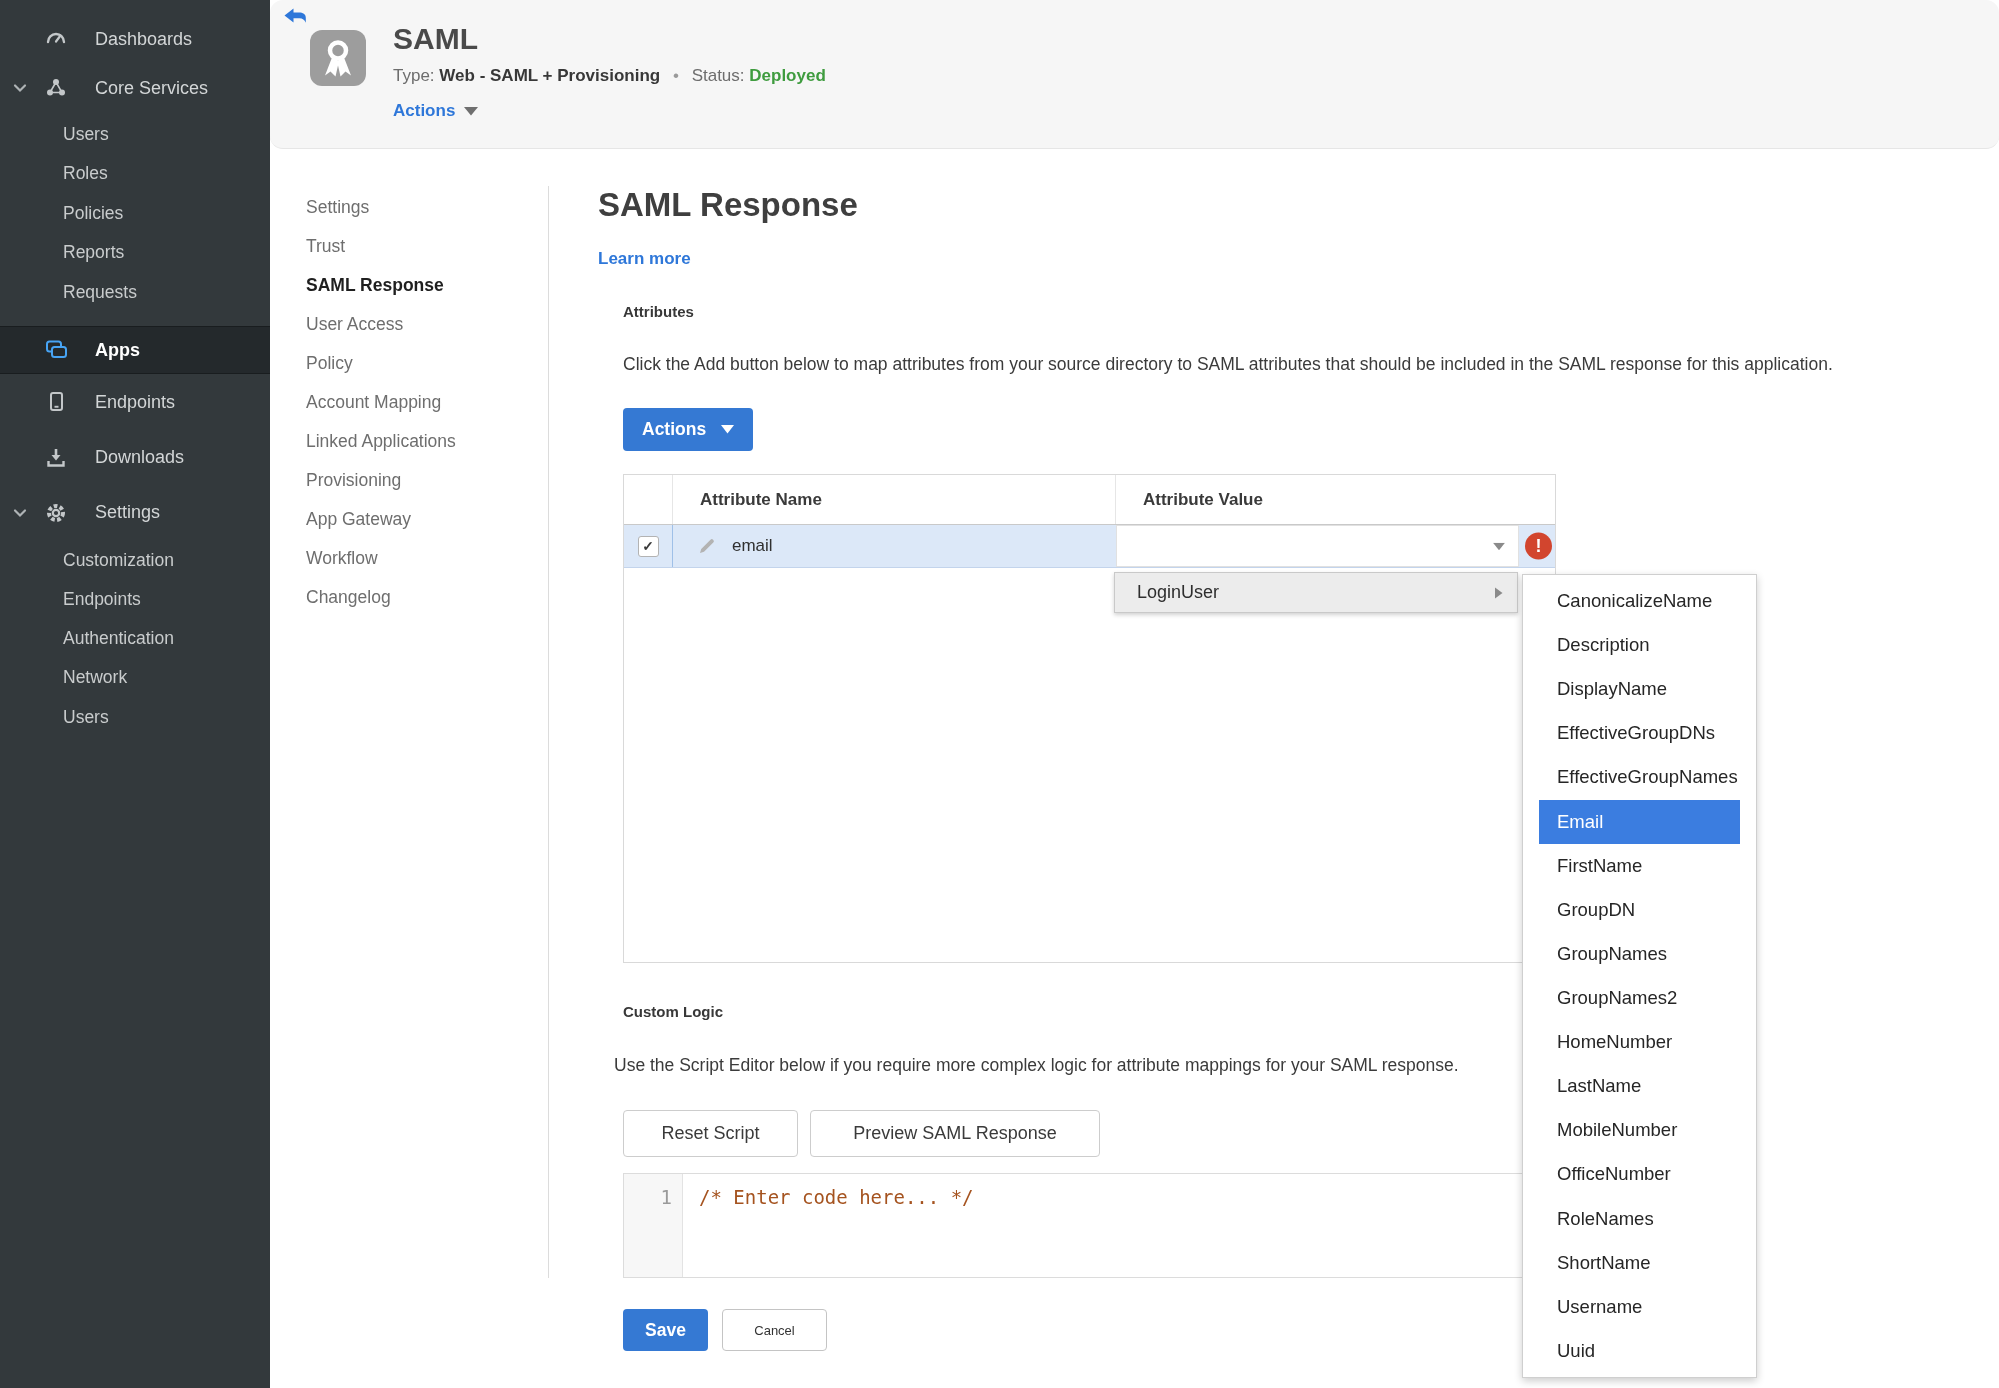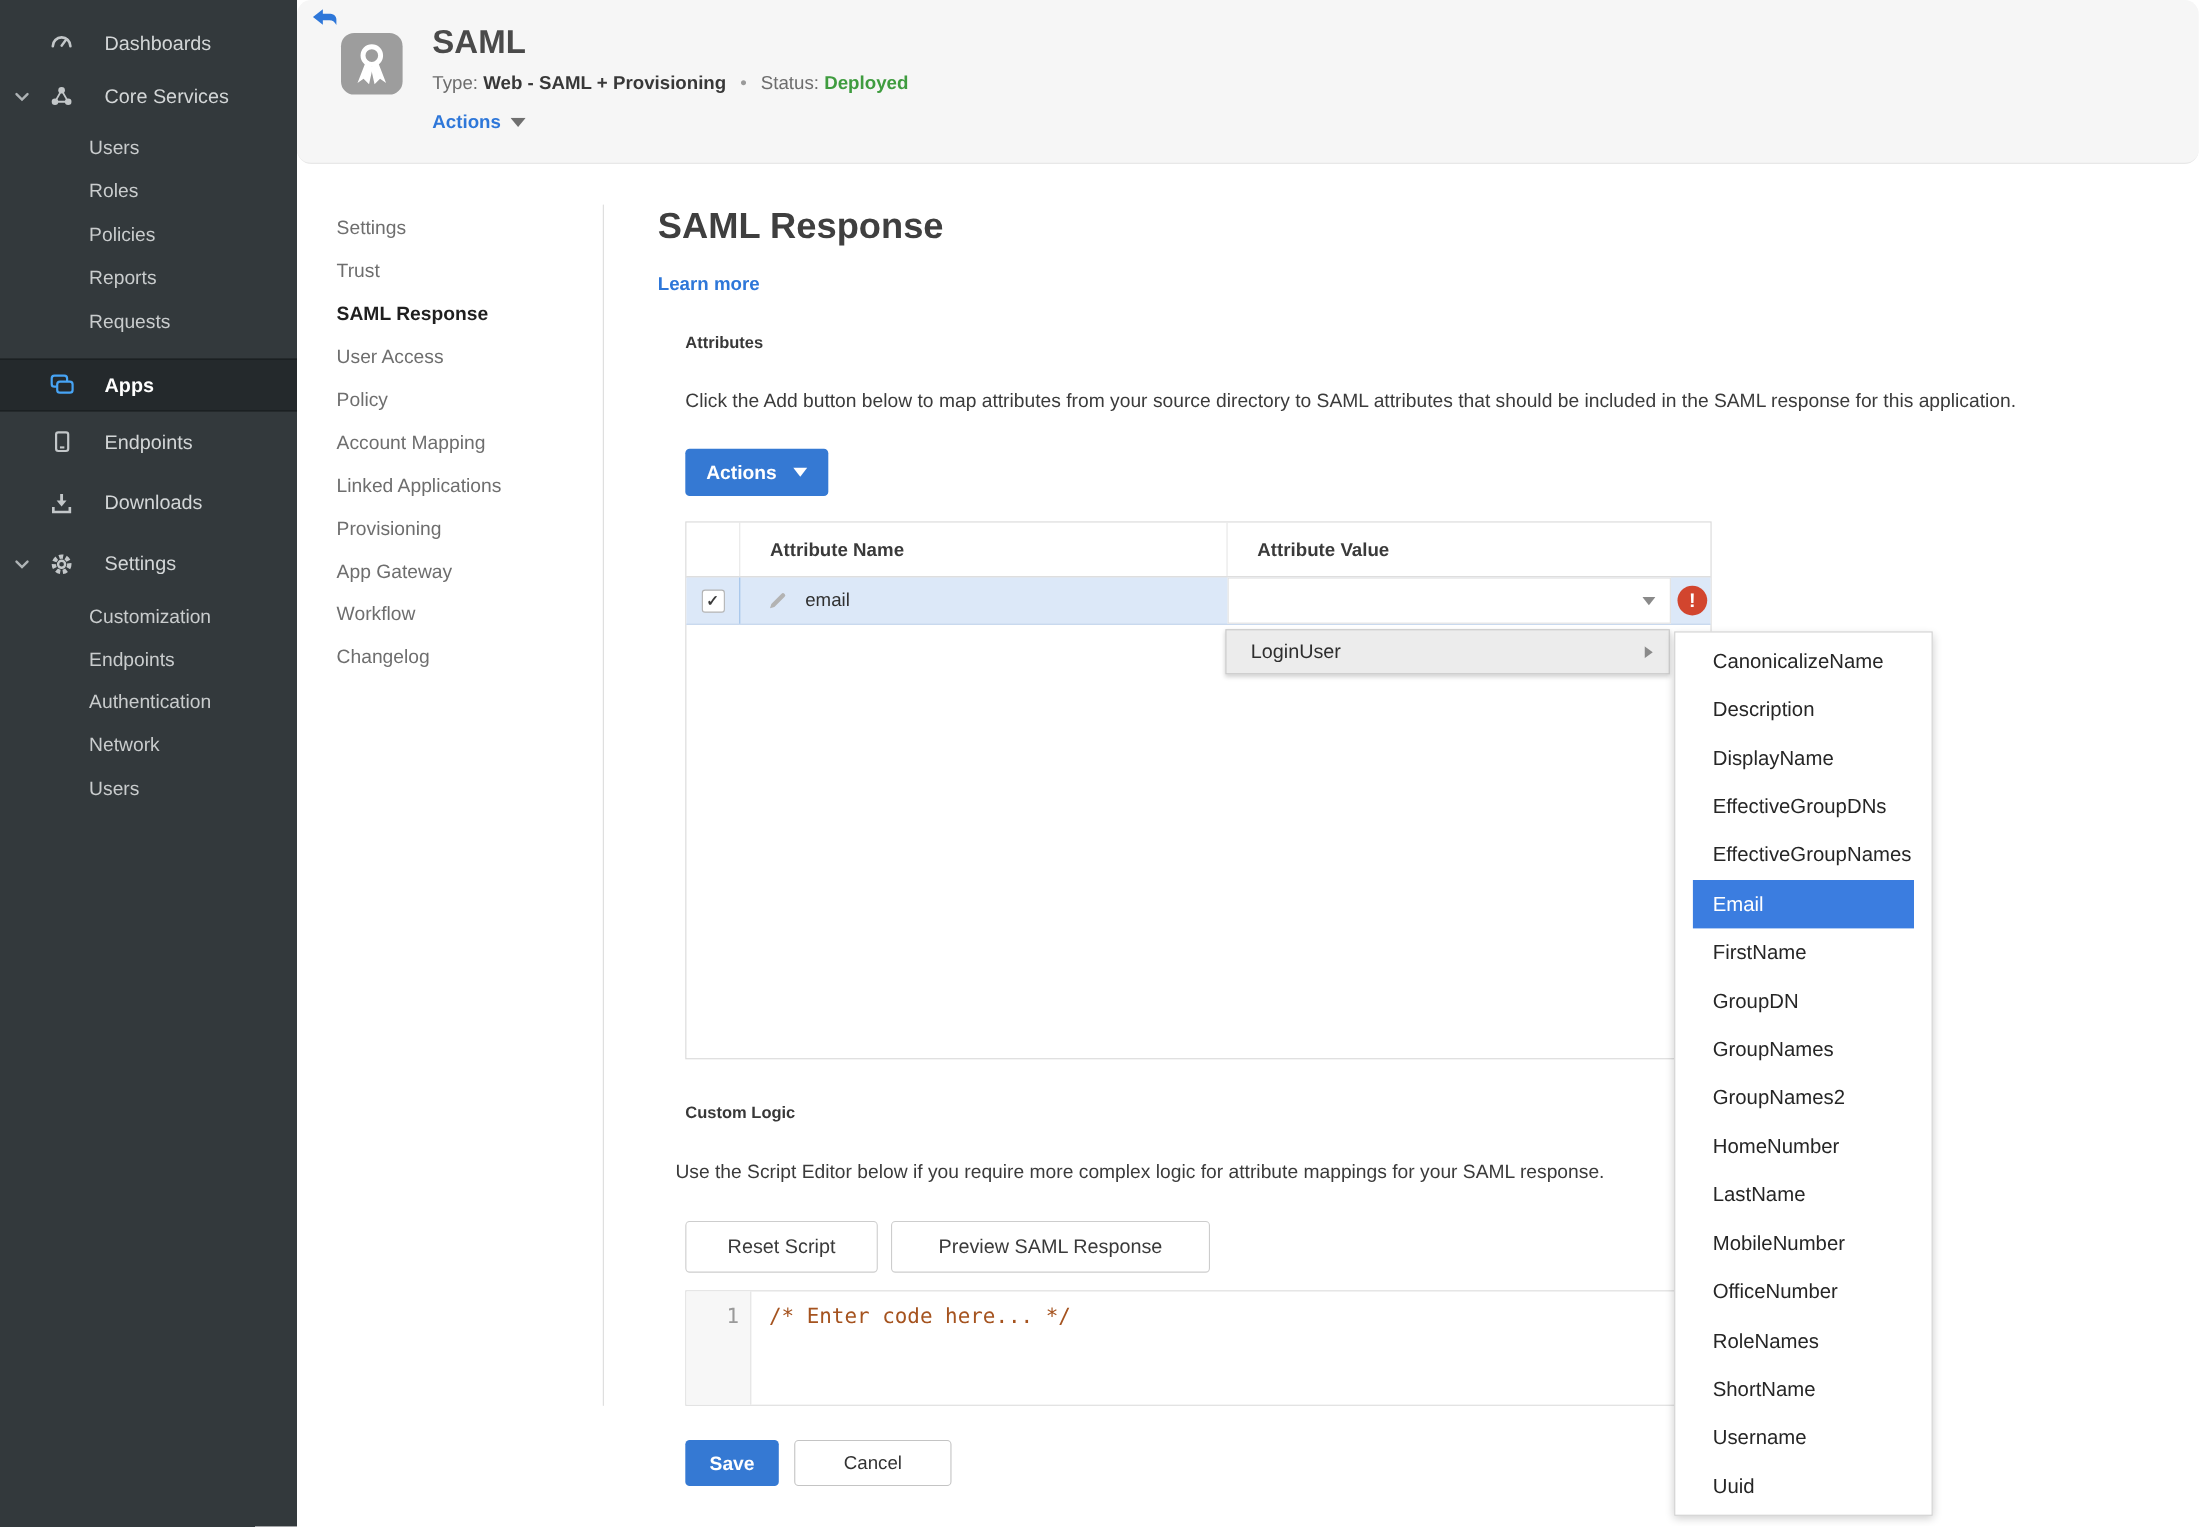--- a/index.html
+++ b/index.html
@@ -13,21 +13,21 @@
     background:#33393c; padding-top:16px; box-sizing:border-box; z-index:5;
   }
   .srow {
     display:grid; grid-template-columns:44px 30px 1fr; align-items:center;
     color:#d3d6d7; font-size:18px; cursor:pointer;
   }
   .srow .chev { padding-left:13px; display:flex; align-items:center; }
   .srow .icn { display:flex; align-items:center; }
   .srow .lbl { margin-left:21px; }
   .h46{height:46px} .h52{height:52px} .h56{height:56px} .h55{height:55px}
-  .sub { height:40px; line-height:40px; padding-left:81px; color:#c9cccd; font-size:17.5px; cursor:pointer; }
+  .sub { height:40px; line-height:40px; padding-left:63px; color:#c9cccd; font-size:17.5px; cursor:pointer; }
   .sub2 { height:39px; line-height:39px; }
   .apps-row {
     margin-top:14px; height:46px; background:#24292c;
     border-top:1px solid #191d1f; border-bottom:1px solid #191d1f;
   }
   .apps-row .lbl { font-weight:bold; color:#ffffff; }
   
   .hdr {
     position:absolute; left:270px; top:0; width:1729px; height:149px;
     background:#f6f6f6; border-bottom:1px solid #e6e6e6; box-sizing:border-box;border-radius:13px;
@@ -103,22 +103,22 @@
                font-size:18px; color:#3a3a3a; display:flex; align-items:center; justify-content:center; cursor:pointer; }
   .editor { position:absolute; left:623px; top:1173px; width:933px; height:105px;
             border:1px solid #dcdcdc; background:#fff; display:flex; box-sizing:border-box;
             font-family:"DejaVu Sans Mono", monospace; }
   .gutter { width:59px; background:#f7f7f7; border-right:1px solid #e3e3e3; box-sizing:border-box;
             text-align:right; padding:12px 10px 0 0; color:#9a9a9a; font-size:19px; }
   .code { padding:12px 0 0 16px; font-size:19px; color:#a5531f; white-space:pre; flex:1; cursor:text; }
   .btn-save { position:absolute; left:623px; top:1309px; width:85px; height:42px; background:#3579d3;
               border-radius:4px; color:#fff; font-weight:bold; font-size:17.5px;
               display:flex; align-items:center; justify-content:center; cursor:pointer; }
-  .btn-cancel { position:absolute; left:722px; top:1309px; width:143px; height:42px; background:#fff;
-                border:1px solid #c4c4c4; border-radius:4px; color:#333; font-size:17px;
+  .btn-cancel { position:absolute; left:722px; top:1309px; width:105px; height:42px; background:#fff;
+                border:1px solid #c4c4c4; border-radius:4px; color:#333; font-size:13px;
                 display:flex; align-items:center; justify-content:center; box-sizing:border-box; cursor:pointer; }
 </style>
 </head>
 <body>
 
 <div id="app">
 
   <div class="sidebar">
 
     <div class="srow h46">

